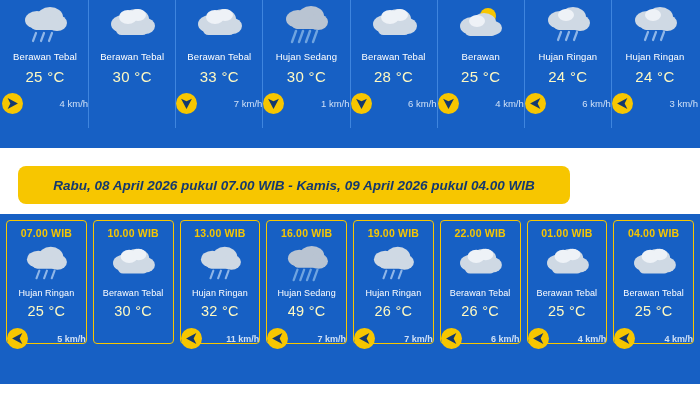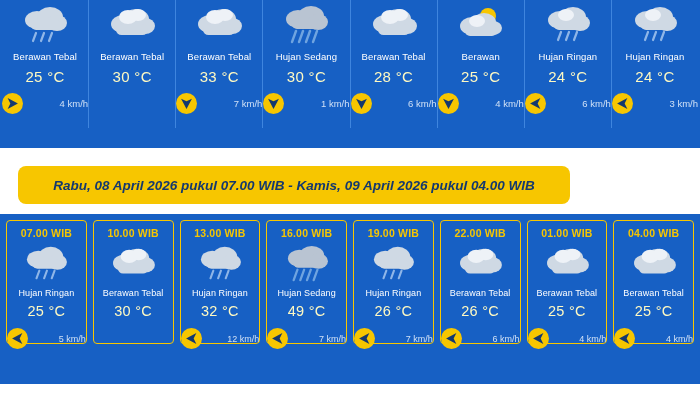--- a/index.html
+++ b/index.html
@@ -141,21 +141,21 @@
   }
   .hour-label {
     font-size: 10.5px;
     font-weight: bold;
     color: #f7c600;
     letter-spacing: .2px;
   }
   .hour-card .icon-wrap { height: 46px; margin-top: 2px; }
   .hour-card .cond { font-size: 9px; margin-top: 1px; }
   .hour-card .temp { font-size: 14.5px; margin-top: 5px; }
-  .hour-card .wind-row { margin-top: 9px; gap: 14px; }
+  .hour-card .wind-row { margin-top: 9px; gap: 14px; font-weight: bold; }
   .hour-card .wind-speed { font-size: 9px; }
 </style>
 </head>
 <body>
 
 <div class="app">
 
   <div class="top-band">
     <div class="top-row">
 
@@ -455,21 +455,21 @@
           </svg>
         </div>
         <div class="cond">Hujan Ringan</div>
         <div class="temp">32 °C</div>
         <div class="wind-row">
           <span class="arrow">
             <svg width="13" height="13" viewBox="0 0 12 12" style="transform:rotate(270deg)">
               <polygon points="6,1 11,10.5 6,8 1,10.5" fill="#14386e"></polygon>
             </svg>
           </span>
-          <span class="wind-speed">12 km/h</span>
+          <span class="wind-speed">11 km/h</span>
         </div>
       </div>
 
       <div class="hour-card">
         <div class="hour-label">16.00 WIB</div>
         <div class="icon-wrap">
           <svg width="50" height="40" viewBox="0 0 52 42">
             <g fill="#b9c4d2">
               <ellipse cx="18" cy="15" rx="12" ry="9"></ellipse>
               <ellipse cx="31" cy="12" rx="13" ry="10"></ellipse>

